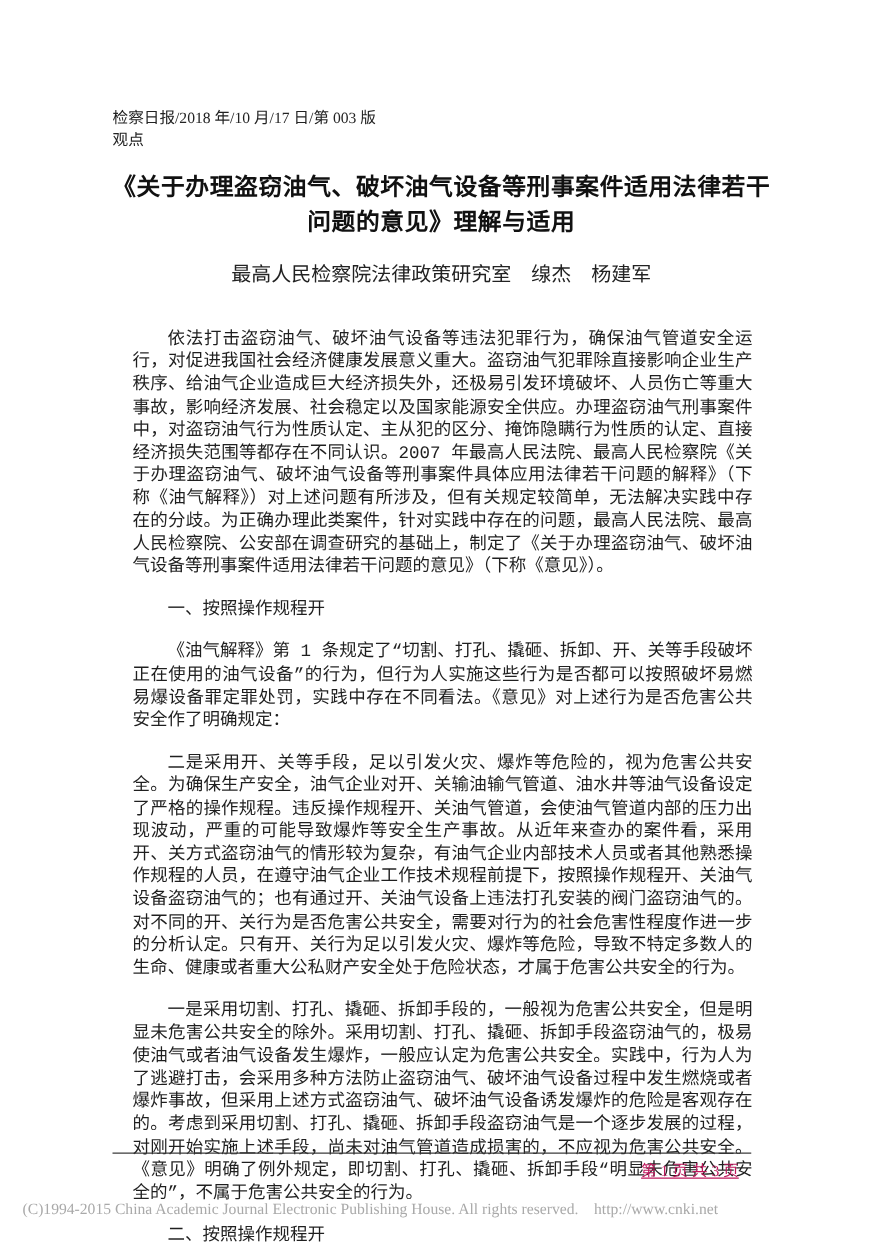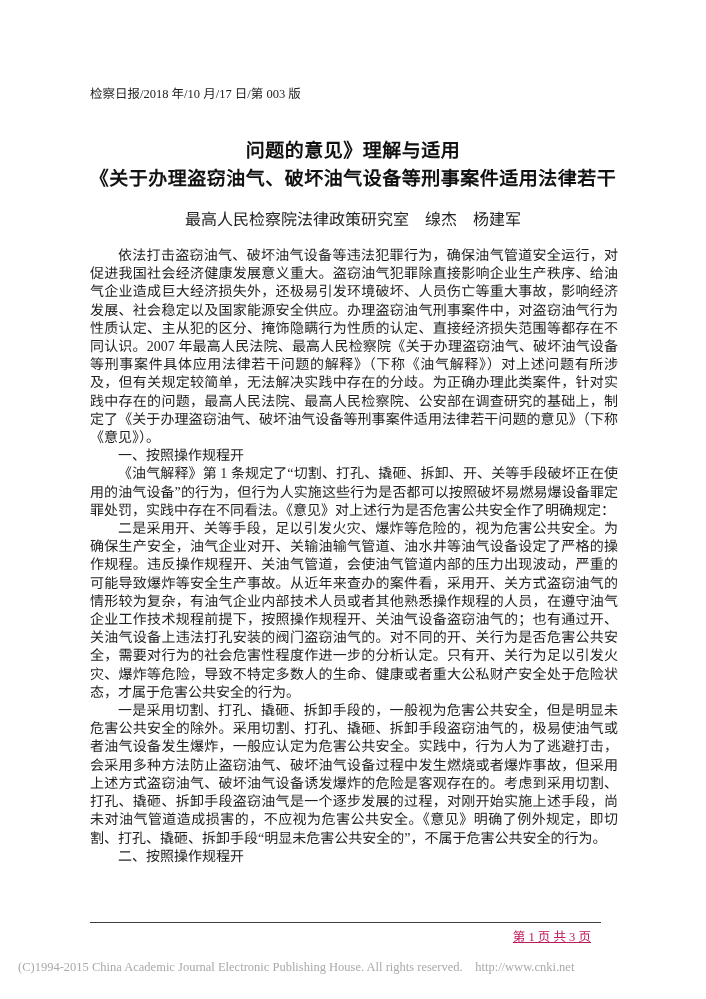--- a/index.html
+++ b/index.html
@@ -56,22 +56,23 @@
     position: absolute;
     left: 90px;
     top: 247px;
     width: 528px;
     font-size: 14px;
     line-height: 18.2px;
     text-align: justify;
     color: #1f1f1f;
   }
   .article-body p {
-    margin: 0;
+    margin: 16px;
     text-indent: 2em;
+    font-family: Liberation Mono, monospace;
   }
   .footer-rule {
     position: absolute;
     left: 90px;
     top: 922px;
     width: 511px;
     height: 0;
     border-top: 1px solid #3d3d3d;
   }
   .page-indicator {
@@ -93,25 +94,26 @@
     white-space: pre;
   }
 </style>
 </head>
 <body>
 
 <div class="page">
 
   <div class="masthead">
     <div>检察日报/2018 年/10 月/17 日/第 003 版</div>
+    <div>观点</div>
   </div>
 
   <h1 class="title">
+    <span class="title-line">《关于办理盗窃油气、破坏油气设备等刑事案件适用法律若干</span>
     <span class="title-line">问题的意见》理解与适用</span>
-    <span class="title-line">《关于办理盗窃油气、破坏油气设备等刑事案件适用法律若干</span>
   </h1>
 
   <div class="byline">最高人民检察院法律政策研究室　缐杰　杨建军</div>
 
   <div class="article-body" id="article-body">
       <p class="para-body">依法打击盗窃油气、破坏油气设备等违法犯罪行为，确保油气管道安全运行，对促进我国社会经济健康发展意义重大。盗窃油气犯罪除直接影响企业生产秩序、给油气企业造成巨大经济损失外，还极易引发环境破坏、人员伤亡等重大事故，影响经济发展、社会稳定以及国家能源安全供应。办理盗窃油气刑事案件中，对盗窃油气行为性质认定、主从犯的区分、掩饰隐瞒行为性质的认定、直接经济损失范围等都存在不同认识。2007 年最高人民法院、最高人民检察院《关于办理盗窃油气、破坏油气设备等刑事案件具体应用法律若干问题的解释》（下称《油气解释》）对上述问题有所涉及，但有关规定较简单，无法解决实践中存在的分歧。为正确办理此类案件，针对实践中存在的问题，最高人民法院、最高人民检察院、公安部在调查研究的基础上，制定了《关于办理盗窃油气、破坏油气设备等刑事案件适用法律若干问题的意见》（下称《意见》）。</p>
       <p class="para-heading">一、按照操作规程开</p>
       <p class="para-body">《油气解释》第 1 条规定了“切割、打孔、撬砸、拆卸、开、关等手段破坏正在使用的油气设备”的行为，但行为人实施这些行为是否都可以按照破坏易燃易爆设备罪定罪处罚，实践中存在不同看法。《意见》对上述行为是否危害公共安全作了明确规定：</p>
       <p class="para-body">二是采用开、关等手段，足以引发火灾、爆炸等危险的，视为危害公共安全。为确保生产安全，油气企业对开、关输油输气管道、油水井等油气设备设定了严格的操作规程。违反操作规程开、关油气管道，会使油气管道内部的压力出现波动，严重的可能导致爆炸等安全生产事故。从近年来查办的案件看，采用开、关方式盗窃油气的情形较为复杂，有油气企业内部技术人员或者其他熟悉操作规程的人员，在遵守油气企业工作技术规程前提下，按照操作规程开、关油气设备盗窃油气的；也有通过开、关油气设备上违法打孔安装的阀门盗窃油气的。对不同的开、关行为是否危害公共安全，需要对行为的社会危害性程度作进一步的分析认定。只有开、关行为足以引发火灾、爆炸等危险，导致不特定多数人的生命、健康或者重大公私财产安全处于危险状态，才属于危害公共安全的行为。</p>
       <p class="para-body">一是采用切割、打孔、撬砸、拆卸手段的，一般视为危害公共安全，但是明显未危害公共安全的除外。采用切割、打孔、撬砸、拆卸手段盗窃油气的，极易使油气或者油气设备发生爆炸，一般应认定为危害公共安全。实践中，行为人为了逃避打击，会采用多种方法防止盗窃油气、破坏油气设备过程中发生燃烧或者爆炸事故，但采用上述方式盗窃油气、破坏油气设备诱发爆炸的危险是客观存在的。考虑到采用切割、打孔、撬砸、拆卸手段盗窃油气是一个逐步发展的过程，对刚开始实施上述手段，尚未对油气管道造成损害的，不应视为危害公共安全。《意见》明确了例外规定，即切割、打孔、撬砸、拆卸手段“明显未危害公共安全的”，不属于危害公共安全的行为。</p>

